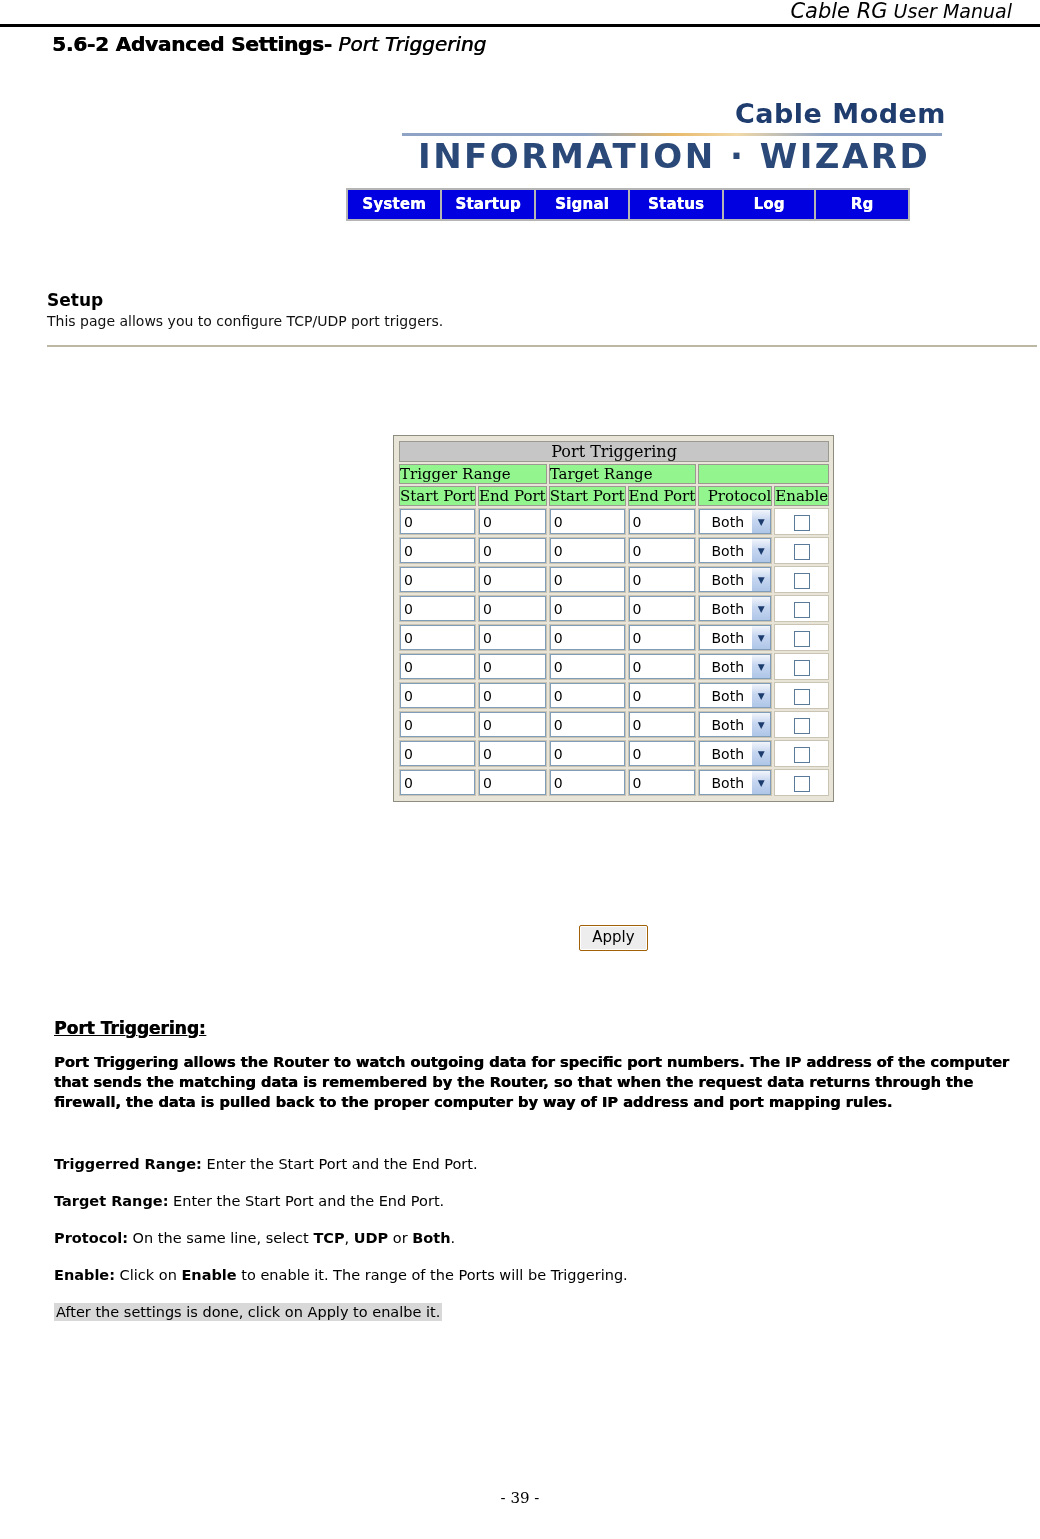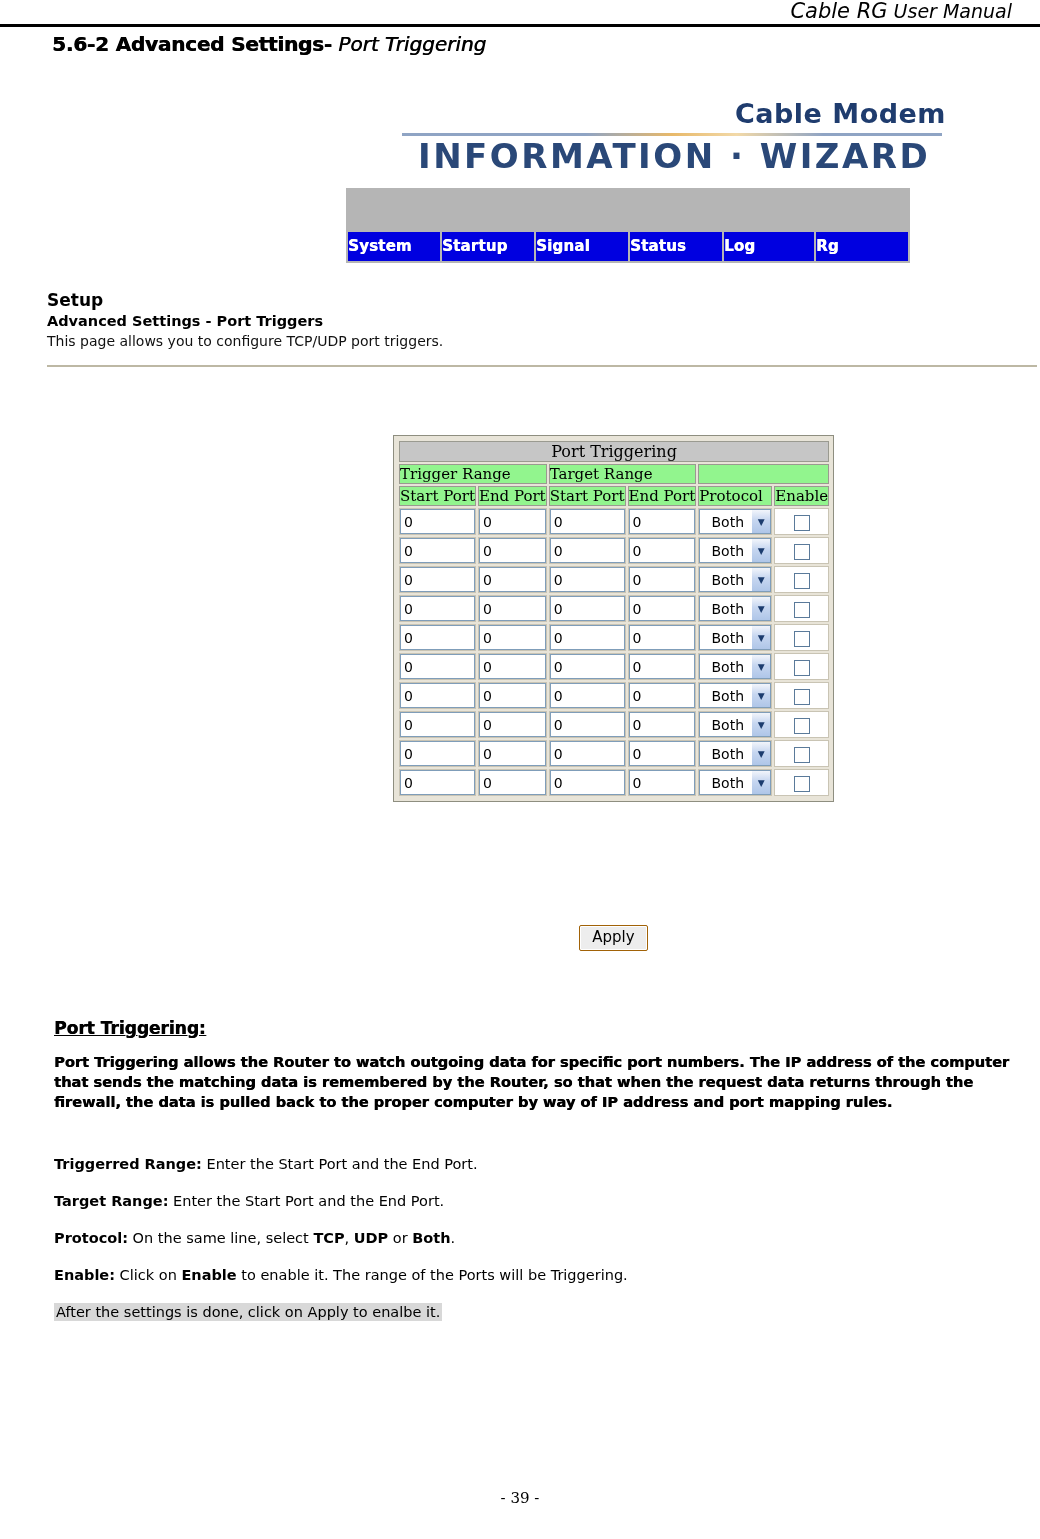--- a/index.html
+++ b/index.html
@@ -69,24 +69,23 @@
   
   .navbar {
     position: absolute; left: 346px; top: 98px;
     display: flex; background: #B5B5B5;
     border: 2px solid #B5B5B5; gap: 2px;
   }
   .nav-tab {
     background: #0000E0; color: #fff;
     font-family: "DejaVu Sans", sans-serif;
     font-size: 15px; font-weight: bold;
-    padding: 5px 0 6px 0; 
+    padding: 5px 0 6px 0; text-align: center;
     letter-spacing: 0.2px;
     text-shadow: 0.4px 0 0 #fff;
-    margin-top: 42px;
   }
   .nav-tab.w0 { width: 92px; }
   .nav-tab.w1 { width: 92px; }
   .nav-tab.w2 { width: 92px; }
   .nav-tab.w3 { width: 92px; }
   .nav-tab.w4 { width: 90px; }
   .nav-tab.w5 { width: 92px; }
 
   
   .setup-panel {
@@ -136,21 +135,21 @@
     font-family: "DejaVu Serif", serif;
   }
   .th-group, .th-col {
     background: #92F58E;
     border: 1px solid #9A9A90;
     font-size: 15px; color: #000;
     padding: 2px 3px 3px 3px;
     white-space: nowrap;
     font-family: "DejaVu Serif", serif;
   }
-  .th-col { text-align: left; }
+  .th-col { text-align: right; }
   .cell-in { background: #E8E4D8; border: 1px solid #C9C4B4; padding: 2px; }
   .cell-plain { background: #FFFFFF; border: 1px solid #C9C4B4; padding: 2px; text-align: center; }
 
   input.port {
     width: 100%; height: 25px;
     border: 1px solid #7F9DB9;
     background: #fff; color: #000;
     font-family: "DejaVu Sans", sans-serif;
     font-size: 14px; padding: 0 3px;
     outline: none;
@@ -254,21 +253,20 @@
     <div class="nav-tab w0">System</div>
     <div class="nav-tab w1">Startup</div>
     <div class="nav-tab w2">Signal</div>
     <div class="nav-tab w3">Status</div>
     <div class="nav-tab w4">Log</div>
     <div class="nav-tab w5">Rg</div>
   </div>
 
   <div class="setup-panel">
     <div class="setup-title">Setup</div>
-    <div class="setup-sub">Advanced Settings - Port Triggers</div>
     <div class="setup-desc">This page allows you to configure TCP/UDP port triggers.</div>
     <div class="setup-rule"></div>
   </div>
 
   <div class="pt-table-wrap">
     <table class="pt">
       <tbody id="pt-body">
         <tr>
           <td class="th-title" colspan="6">Port Triggering</td>
         </tr>

